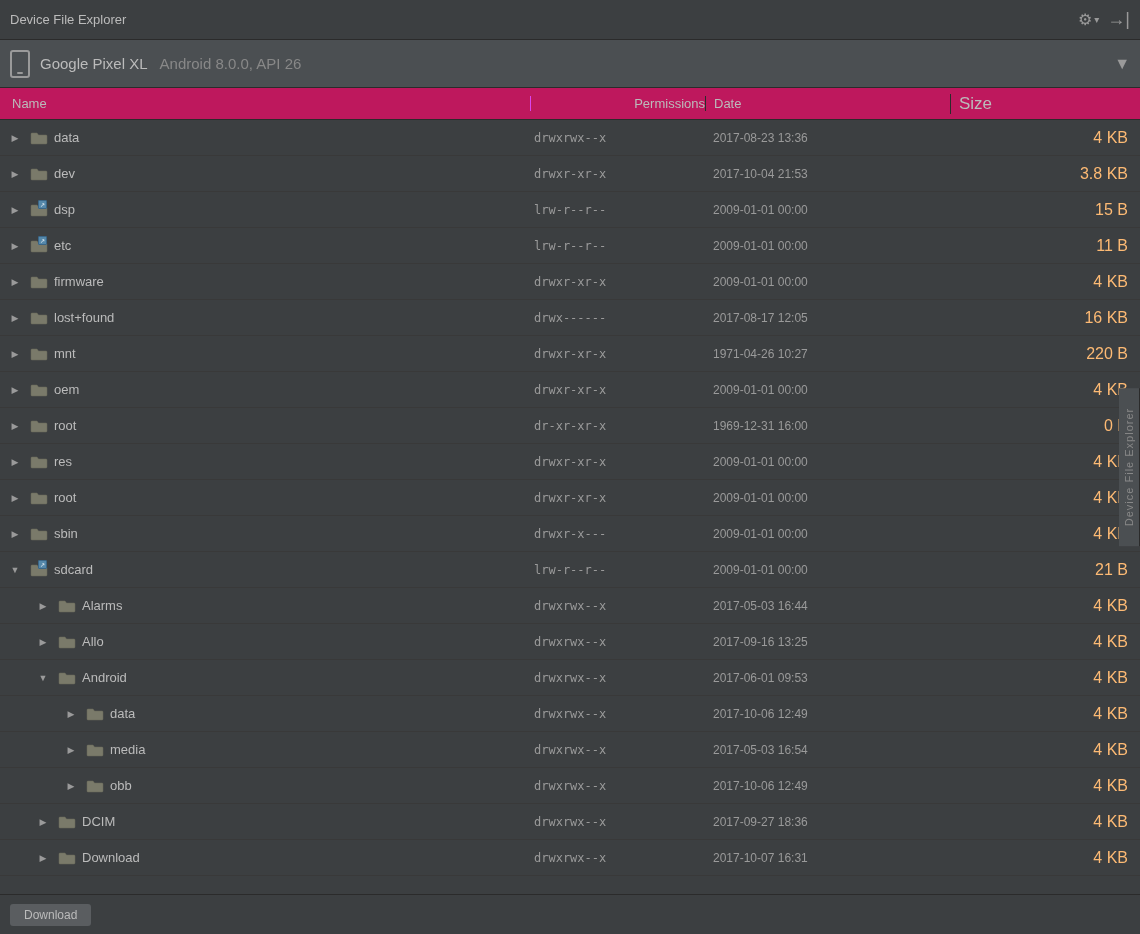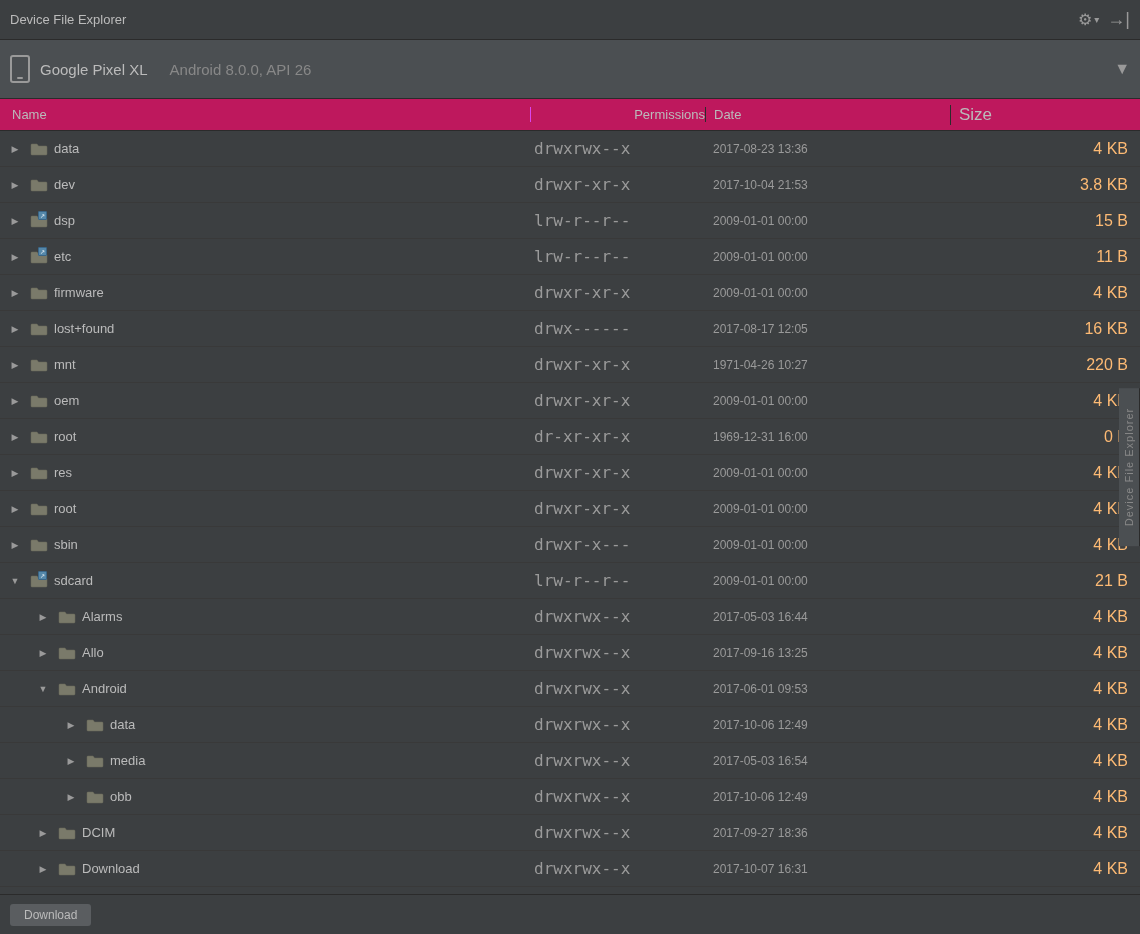--- a/index.html
+++ b/index.html
@@ -26,21 +26,21 @@
     }
     .title-bar-right {
       display: flex;
       align-items: center;
       gap: 8px;
     }
 
     
     .device-bar {
       background: #4b4f52;
-      height: 59px;
+      height: 48px;
       display: flex;
       align-items: center;
       padding: 0 10px;
       border-bottom: 1px solid #2b2b2b;
     }
     .device-icon {
       width: 20px;
       height: 28px;
       border: 2px solid #9a9a9a;
       border-radius: 3px;
@@ -60,21 +60,21 @@
       border-radius: 1px;
     }
     .device-name {
       font-size: 15px;
       color: #bbbbbb;
       font-weight: 500;
     }
     .device-api {
       font-size: 15px;
       color: #888888;
-      margin-left: 22px;
+      margin-left: 12px;
     }
     .device-dropdown {
       margin-left: auto;
       color: #9a9a9a;
       font-size: 16px;
       cursor: pointer;
     }
 
     
     .table-header {
@@ -136,21 +136,21 @@
       align-items: center;
       padding-left: 8px;
       flex-shrink: 0;
       gap: 4px;
     }
     .cell-permissions {
       width: 175px;
       padding-left: 4px;
       color: #9a9a9a;
       font-family: monospace;
-      font-size: 16px;
+      font-size: 12px;
       flex-shrink: 0;
     }
     .cell-date {
       width: 245px;
       padding-left: 8px;
       color: #9a9a9a;
       font-size: 12px;
       flex-shrink: 0;
     }
     .cell-size {

